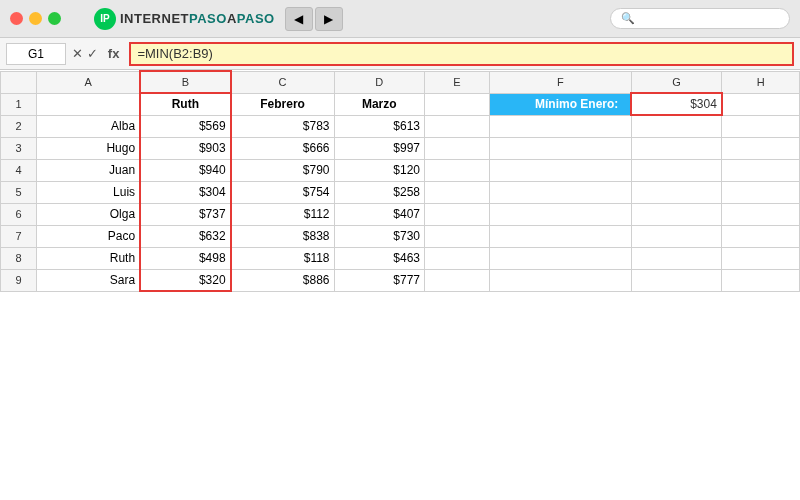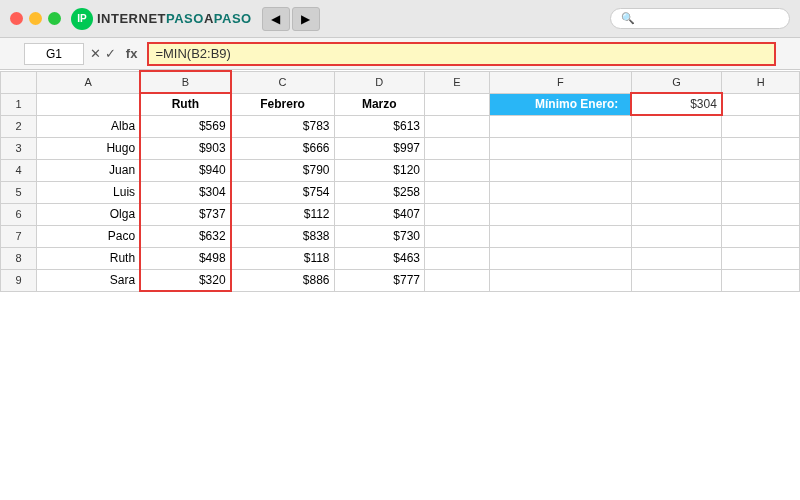--- a/index.html
+++ b/index.html
@@ -13,21 +13,21 @@
       align-items: center;
       padding: 0 10px;
       border-bottom: 1px solid #ccc;
     }
     .window-controls { display: flex; gap: 6px; margin-right: 10px; }
     .wc { width: 13px; height: 13px; border-radius: 50%; }
     .wc-close { background: #ff5f57; }
     .wc-min { background: #ffbd2e; }
     .wc-max { background: #28c840; }
     .logo-area { display: flex; align-items: center; margin-right: 10px; }
-    .logo-circle { width: 22px; height: 22px; border-radius: 50%; background: #00c853; display: flex; align-items: center; justify-content: center; }
+    .logo-circle { width: 22px; height: 22px; border-radius: 50%; background: #00c853; display: flex; align-items: center; justify-content: center; margin-left: 23px; }
     .logo-circle span { color: white; font-weight: bold; font-size: 10px; }
     .logo-text { font-size: 13px; font-weight: bold; color: #333; margin-left: 4px; letter-spacing: 0.5px; }
     .logo-text .paso { color: #0f766e; }
     .nav-buttons { display: flex; gap: 2px; }
     .nav-btn {
       width: 28px; height: 24px; background: #d0d0d0; border: 1px solid #bbb; border-radius: 3px;
       display: flex; align-items: center; justify-content: center; cursor: pointer; font-size: 12px;
     }
     .search-bar {
       margin-left: auto; display: flex; align-items: center;
@@ -36,21 +36,21 @@
     }
     .search-bar input { border: none; outline: none; font-size: 12px; width: 100%; background: transparent; }
     .search-icon { color: #999; margin-right: 5px; font-size: 11px; }
 
     
     .formula-bar {
       background: #f5f5f5;
       height: 32px;
       display: flex;
       align-items: center;
-      padding: 0 24px;
+      padding: 0 6px;
       border-bottom: 1px solid #ccc;
       gap: 6px;
     }
     .cell-ref {
       width: 60px; height: 22px; border: 1px solid #ccc; text-align: center;
       font-size: 12px; background: white; display: flex; align-items: center; justify-content: center;
     }
     .formula-icons { display: flex; gap: 4px; align-items: center; }
     .fx-icon { font-size: 13px; color: #555; font-weight: bold; margin: 0 4px; }
     .formula-input-wrapper {

